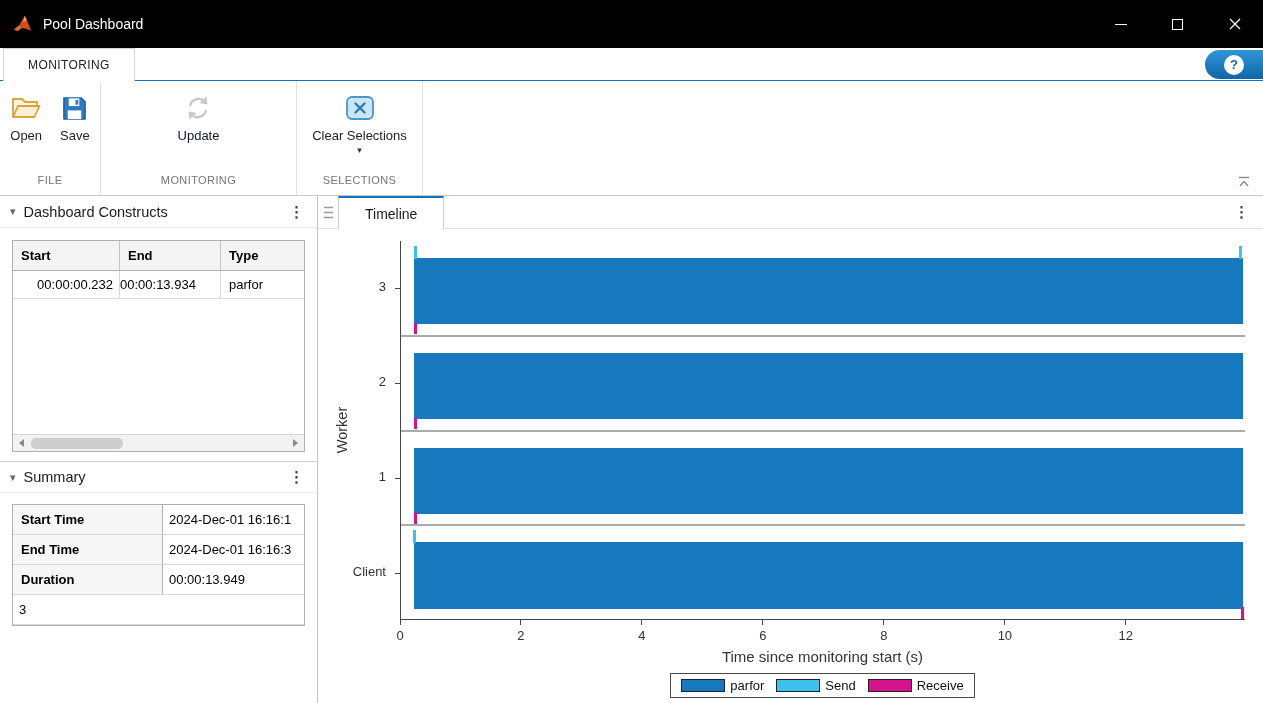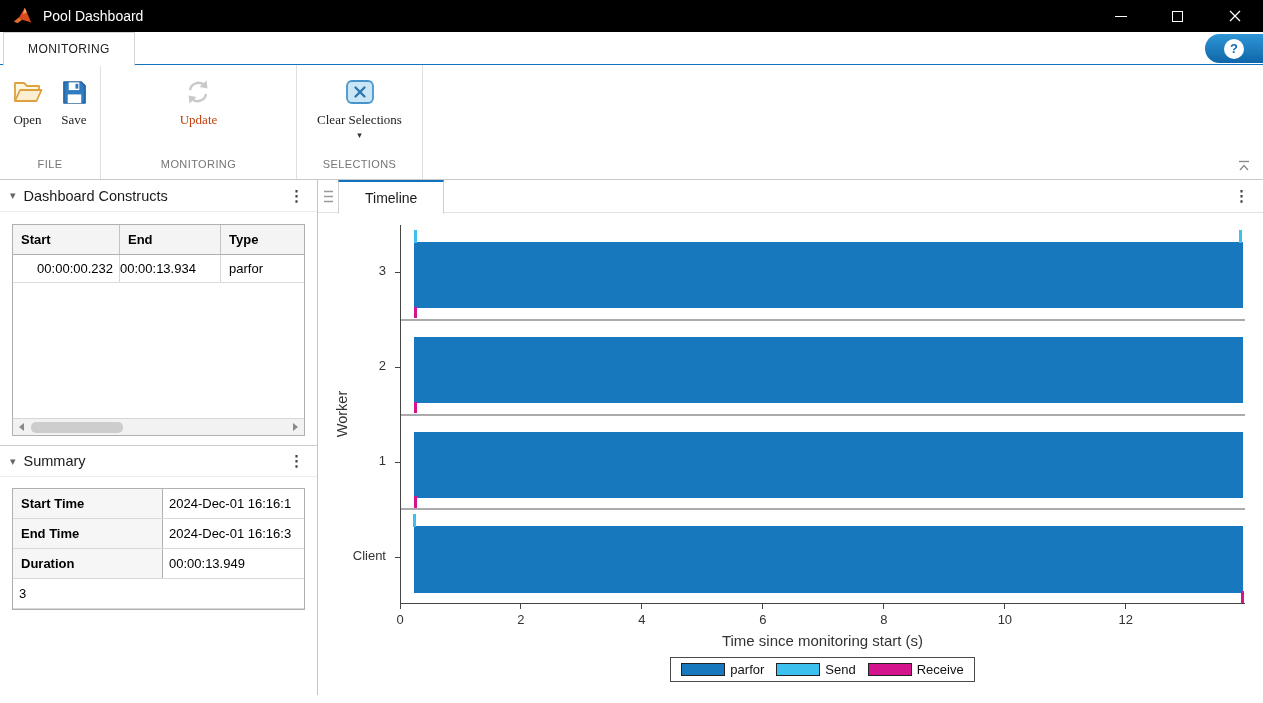--- a/index.html
+++ b/index.html
@@ -1,20 +1,20 @@
 <!DOCTYPE html>
 <html><head>
 <meta charset="utf-8">
 <style>
   * { box-sizing: border-box; margin: 0; padding: 0; }
   html,body { width:1263px; height:703px; overflow:hidden; }
   body { font-family:"Liberation Sans", sans-serif; background:#fff; cursor:default; }
 
   
-  .titlebar { height:32px; background:#000; display:flex; align-items:center; padding-left:12px; color:#fff; }
+  .titlebar { height:48px; background:#000; display:flex; align-items:center; padding-left:12px; color:#fff; }
   .titlebar .title { font-size:14px; margin-left:9px; }
   .winbtns { margin-left:auto; display:flex; height:100%; }
   .winbtn { width:57px; display:flex; align-items:center; justify-content:center; cursor:pointer; }
   .min-glyph { width:12px; height:1px; background:#fff; }
   .max-glyph { width:11px; height:11px; border:1px solid #fff; }
 
   
   .tabrow { position:relative; height:33px; background:#fff; border-bottom:1px solid #1273BD; }
   .ribbon-tab { position:absolute; left:3px; top:0; height:34px; z-index:2; background:#fff;
       border:1px solid #d4d4d4; border-bottom:1px solid #fff; display:flex; align-items:center;
@@ -26,23 +26,23 @@
       font-weight:bold; font-size:13px; display:flex; align-items:center; justify-content:center; }
 
   
   .ribbon { position:relative; height:115px; background:#fff; border-bottom:1px solid #c8c8c8; display:flex; }
   .rgroup { position:relative; display:flex; flex-direction:column; border-right:1px solid #e0e0e0; }
   .g-file { width:101px; } .g-mon { width:196px; } .g-sel { width:126px; }
   .rbuttons { display:flex; justify-content:center; gap:2px; padding-top:7px; flex:1; }
   .rbtn { display:flex; flex-direction:column; align-items:center; padding:3px 8px 0 8px; gap:3px;
       border-radius:3px; cursor:pointer; }
   .rbtn .iconbox { height:34px; display:flex; align-items:center; justify-content:center; }
-  .rlabel { font-size:13px; color:#222; white-space:nowrap;font-family:Liberation Serif, serif; }
+  .rlabel { font-size:13px; color:#222; white-space:nowrap; }
   .rbtn.disabled { cursor:default; }
-  .rbtn.disabled .rlabel { color:#c2410c; }
+  .rbtn.disabled .rlabel { color:#0f172a; }
   .caret { font-size:9px; color:#333; line-height:9px; }
   .glabel { height:21px; text-align:center; font-size:11px; color:#757575; letter-spacing:0.4px; }
   .collapse-ribbon { position:absolute; right:8px; bottom:4px; width:22px; height:18px;
       display:flex; align-items:center; justify-content:center; cursor:pointer; }
 
   
   .main { display:flex; height:515px; }
   .leftpanel { width:318px; border-right:1px solid #c4c4c4; display:flex; flex-direction:column; background:#fff; }
   .timeline { flex:1; display:flex; flex-direction:column; background:#fff; min-width:0; }
 

